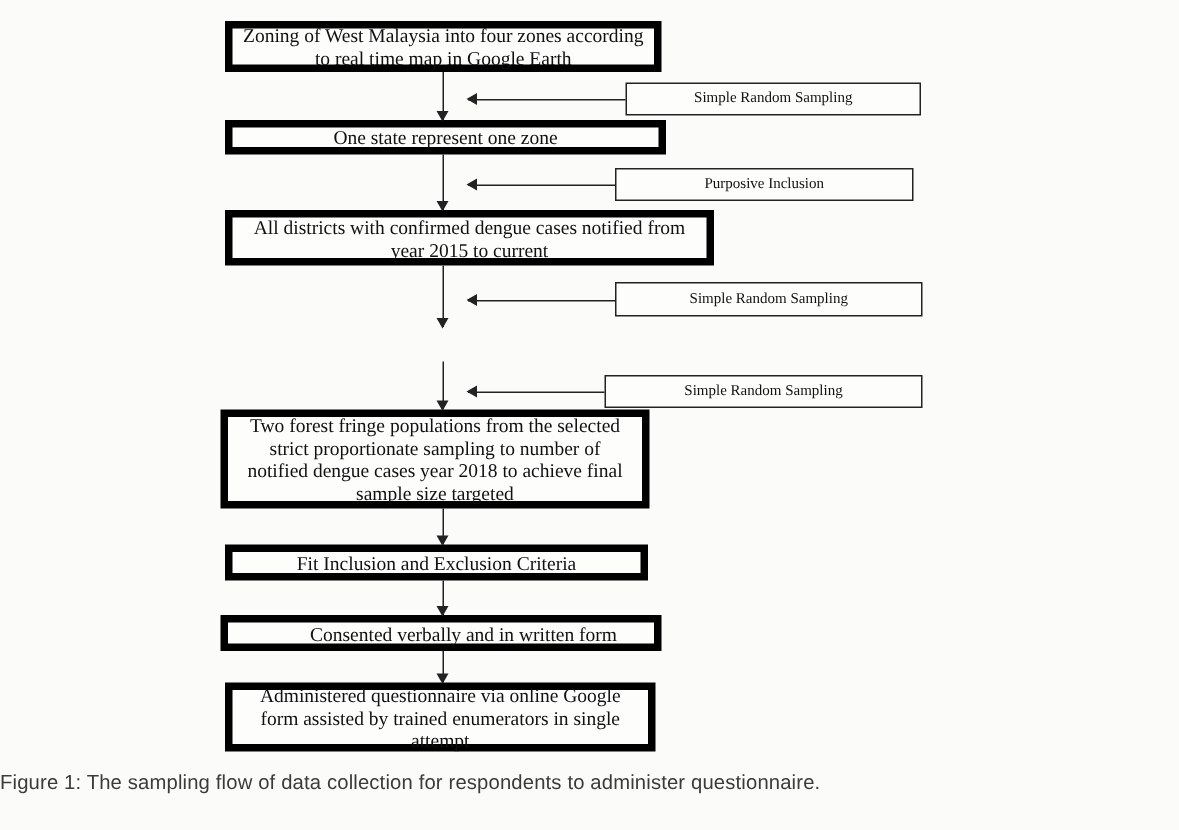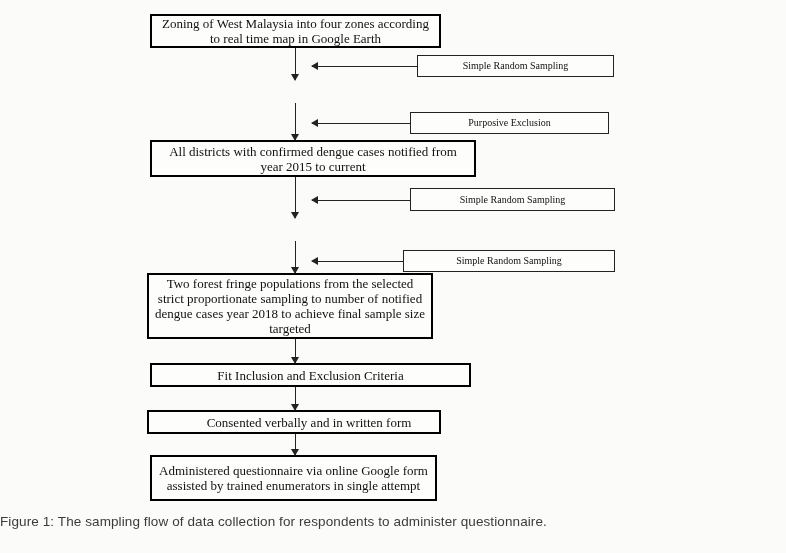--- a/index.html
+++ b/index.html
@@ -11,21 +11,21 @@
     position: relative;
     width: 786px;
     height: 553px;
     background: #fbfbfa;
     overflow: hidden;
     font-family: "Liberation Serif", serif;
   }
   .fbox {
     position: absolute;
     box-sizing: border-box;
-    border: 2px solid #000000;
+    border: 5px solid #000000;
     background: #fdfdfc;
     color: #111;
     font-size: 13px;
     line-height: 15px;
     text-align: center;
     display: flex;
     align-items: center;
     justify-content: center;
     padding: 1px 6px;
   }
@@ -99,27 +99,28 @@
     letter-spacing: 0.1px;
   }
 </style>
 </head>
 <body>
 
 <div class="canvas">
 
   <div class="fbox" style="left:150px; top:14px; width:291px; height:34px;">Zoning of West Malaysia into four zones according to real time map in Google Earth</div>
 
+  <div class="fbox" style="left:150px; top:80px; width:294px; height:23px;">One state represent one zone</div>
 
   <div class="fbox" style="left:150px; top:140px; width:326px; height:37px;">All districts with confirmed dengue cases notified from year 2015 to current</div>
 
 
   <div class="fbox" style="left:147px; top:273px; width:286px; height:66px;">Two forest fringe populations from the selected strict proportionate sampling to number of notified dengue cases year 2018 to achieve final sample size targeted</div>
 
-  <div class="fbox" style="left:150px; top:363px; width:321px; height:24px;">Fit Inclusion and Exclusion Criteria</div>
+  <div class="fbox" style="left:150px; top:363px; width:282px; height:24px;">Fit Inclusion and Exclusion Criteria</div>
 
   <div class="fbox" style="left:147px; top:410px; width:294px; height:24px;padding-left:36px;">Consented verbally and in written form</div>
 
   <div class="fbox" style="left:150px; top:455px; width:287px; height:46px;">Administered questionnaire via online Google form assisted by trained enumerators in single attempt</div>
 
   <div class="varrow" style="left:295px; top:48px; height:32px;">
     <span class="stem"></span>
     <span class="head"></span>
   </div>
   <div class="varrow" style="left:295px; top:103px; height:37px;">
@@ -142,21 +143,21 @@
     <span class="stem"></span>
     <span class="head"></span>
   </div>
   <div class="varrow" style="left:295px; top:434px; height:21px;">
     <span class="stem"></span>
     <span class="head"></span>
   </div>
 
   <div class="sbox" style="left:417px; top:55px; width:197px; height:22px;">Simple Random Sampling</div>
 
-  <div class="sbox" style="left:410px; top:112px; width:199px; height:22px;">Purposive Exclusion</div>
+  <div class="sbox" style="left:410px; top:112px; width:199px; height:22px;">Purposive Inclusion</div>
 
   <div class="sbox" style="left:410px; top:188px; width:205px; height:23px;">Simple Random Sampling</div>
 
   <div class="sbox" style="left:403px; top:250px; width:212px; height:22px;">Simple Random Sampling</div>
 
   <div class="harrow" style="left:312px; top:66px; width:105px;">
     <span class="stem"></span>
     <span class="head"></span>
   </div>
   <div class="harrow" style="left:312px; top:123px; width:98px;">

